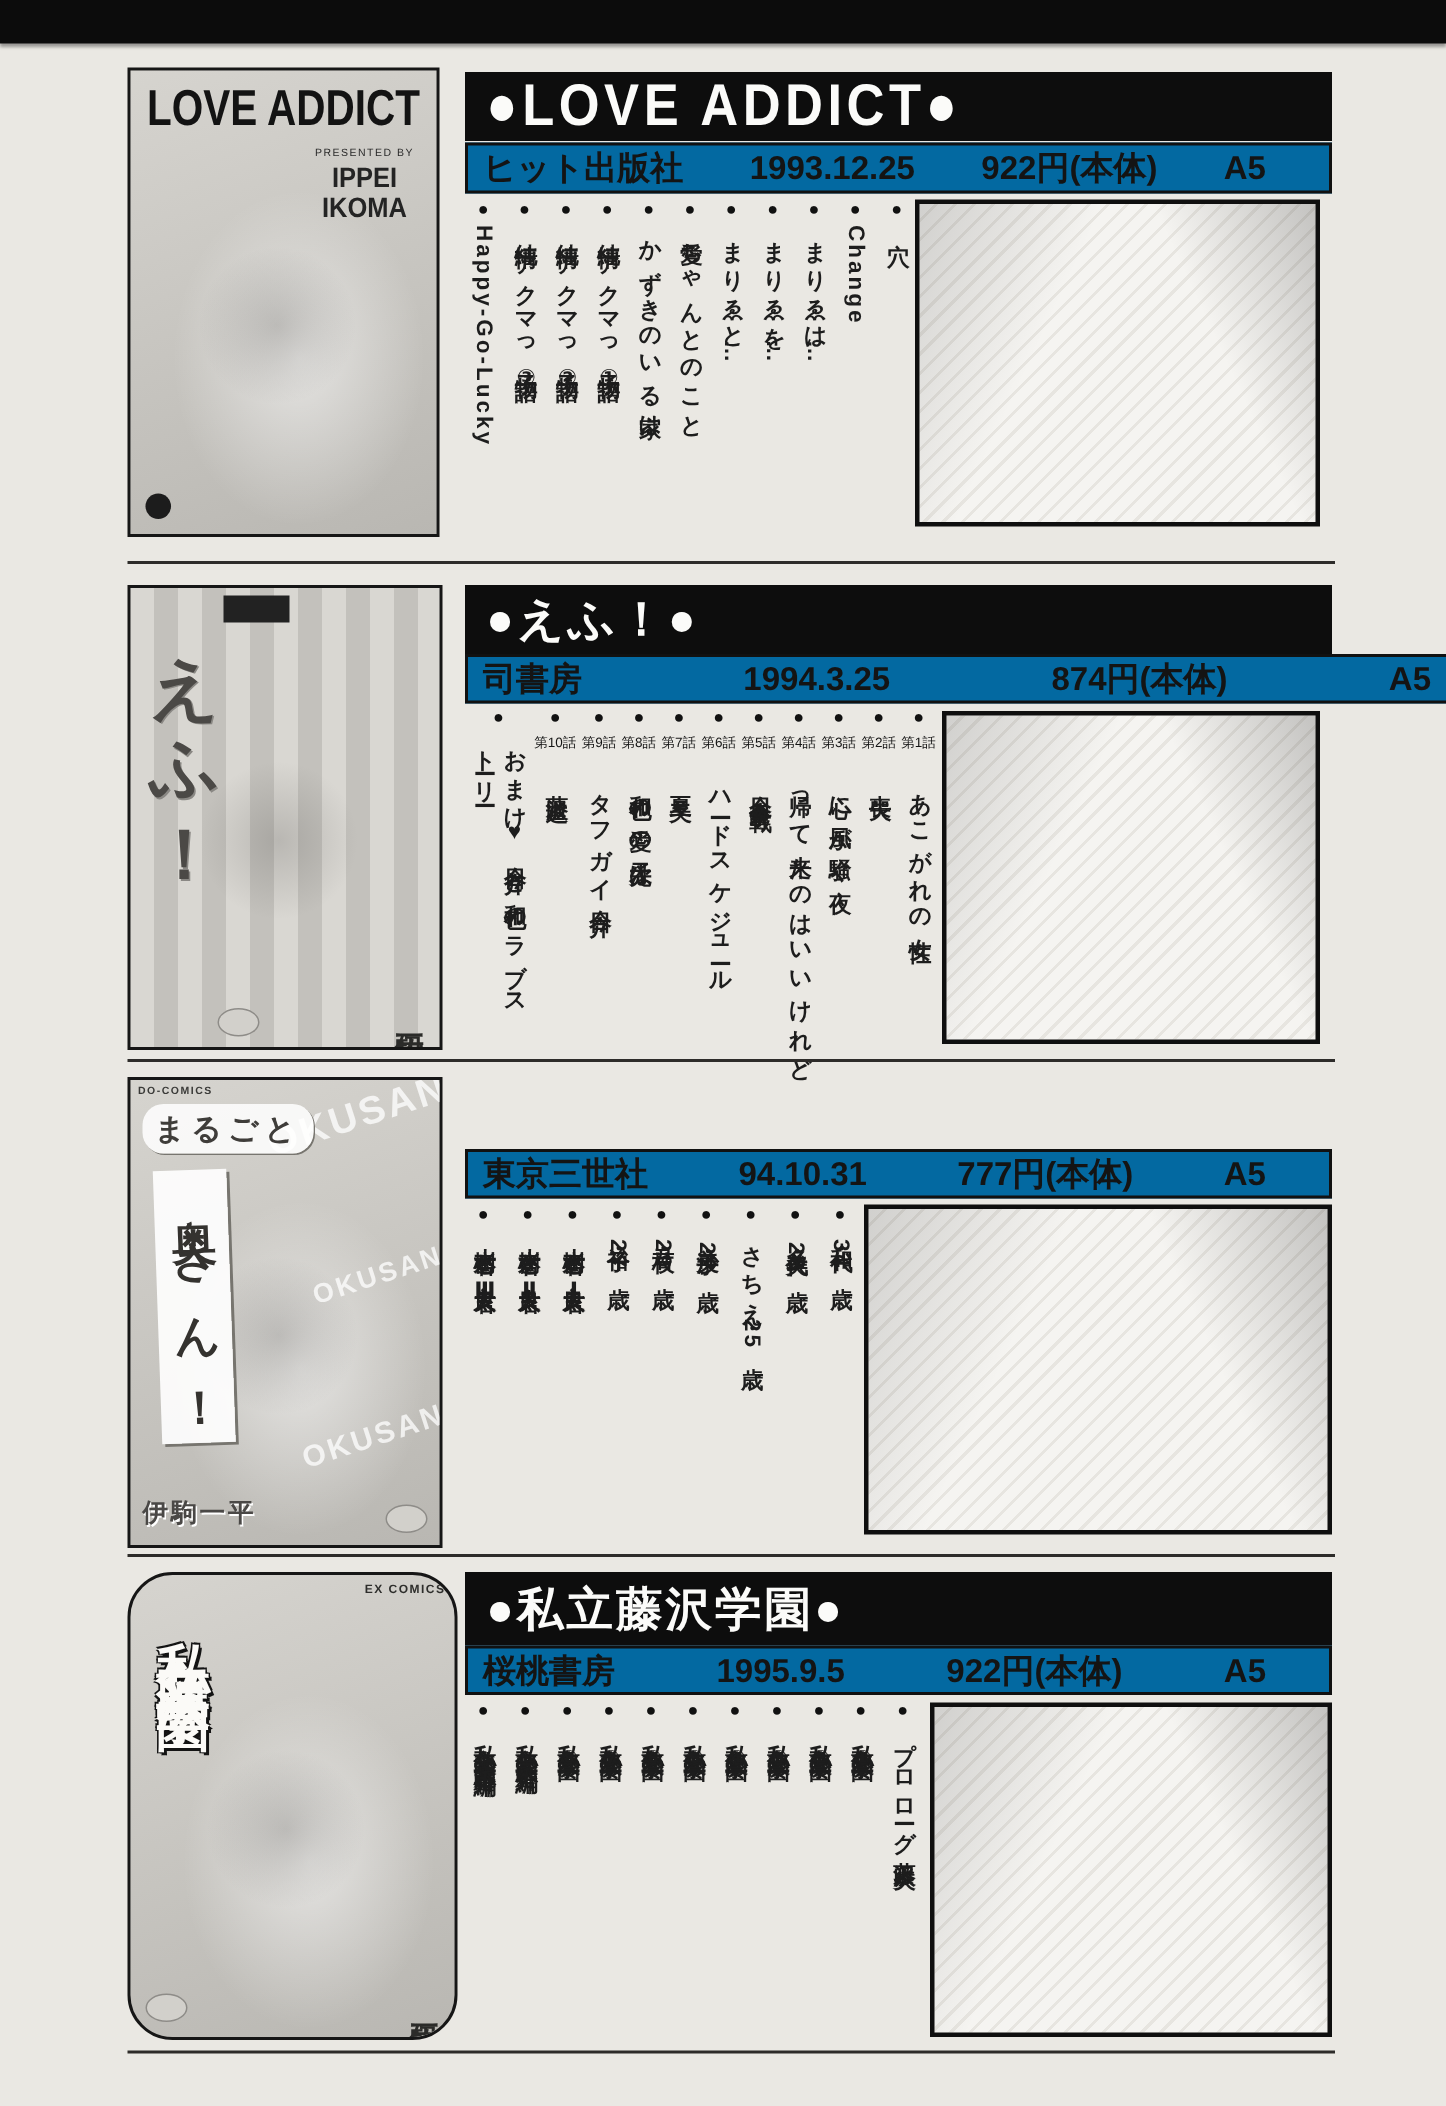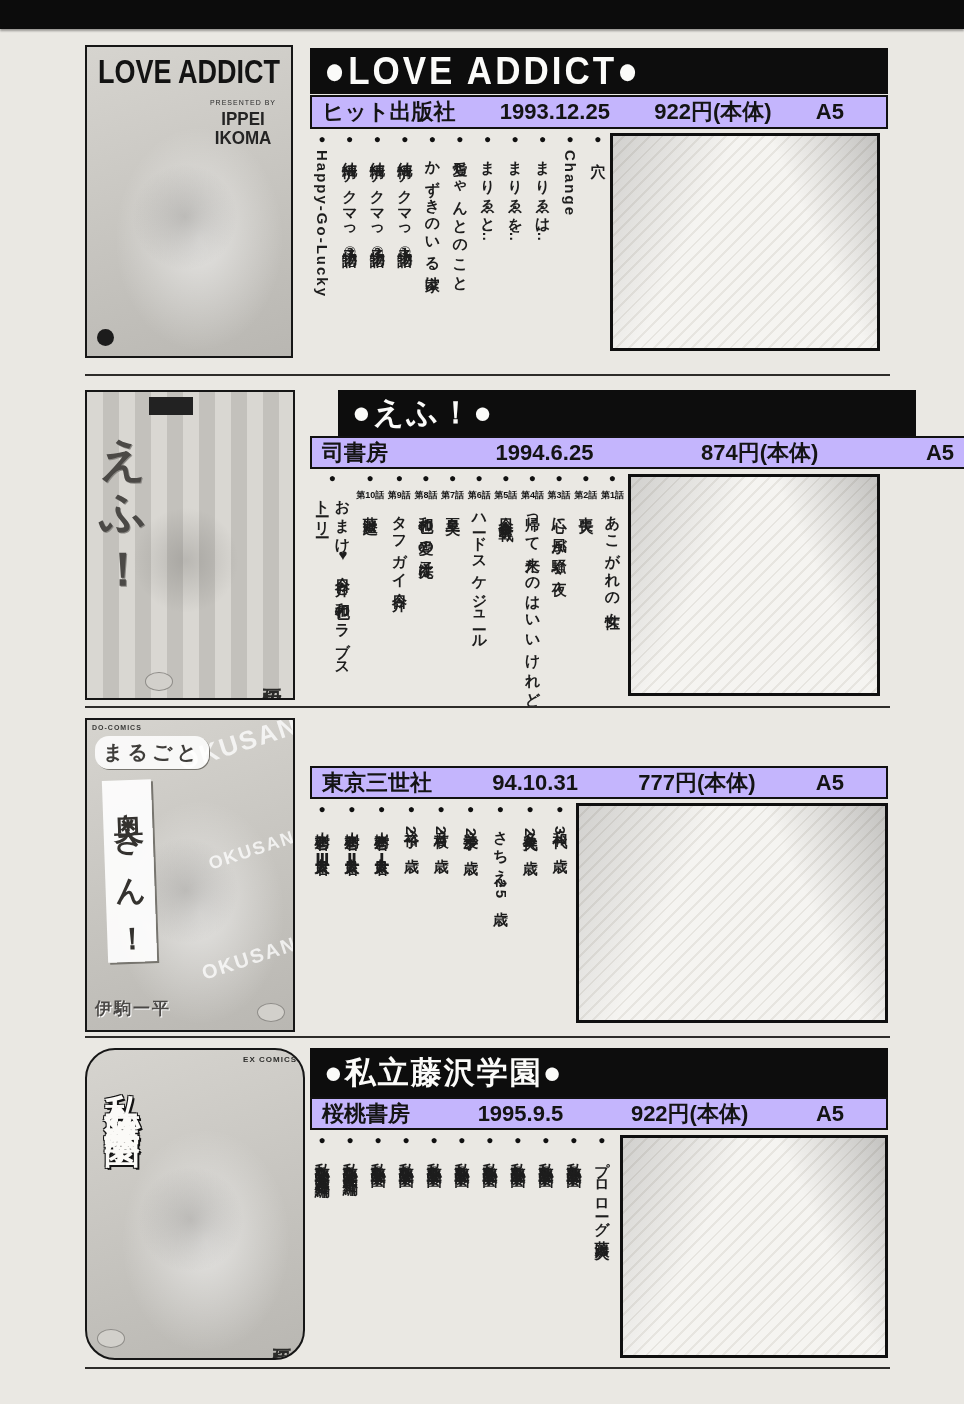--- a/index.html
+++ b/index.html
@@ -48,30 +48,30 @@
     letter-spacing:2px;text-shadow:1px 1px 0 #fff;}
   .c4-logo{position:absolute;right:6px;top:5px;font-size:8px;font-weight:bold;color:#2e2e2c;letter-spacing:1px;}
   .c4-title{position:absolute;left:10px;top:16px;font-weight:bold;font-size:36px;color:#fbfaf7;
     letter-spacing:8px;text-shadow:-1px -1px 0 #141414,1px -1px 0 #141414,-1px 1px 0 #141414,1px 1px 0 #141414,2px 2px 0 #141414;}
 
   
   .titlebar{position:absolute;box-sizing:border-box;background:#0d0d0d;color:#fbfbf9;
     display:flex;align-items:center;padding-left:14px;overflow:hidden;}
   .titlebar .t-latin{font-size:35px;font-weight:bold;letter-spacing:3px;transform:scaleY(1.12);}
   .titlebar .t-jp{font-size:31px;font-weight:bold;letter-spacing:2px;}
-  .infobar{position:absolute;box-sizing:border-box;background:#c4b5fd;border:2px solid #111;
+  .infobar{position:absolute;box-sizing:border-box;background:#0369a1;border:2px solid #111;
     display:flex;align-items:center;justify-content:space-between;
     padding:0 42px 0 10px;font-weight:bold;font-size:22px;color:#141414;white-space:nowrap;}
 
   
   .chapter-list{position:absolute;display:flex;flex-direction:row-reverse;
     justify-content:space-between;align-items:flex-start;}
   .chapter{display:flex;flex-direction:column;align-items:center;min-width:20px;}
   .chapter .bullet{font-size:12px;line-height:1;color:#111;margin-bottom:5px;}
-  .chapter .prefix{font-size:9px;font-weight:bold;white-space:nowrap;margin-bottom:3px;color:#141414;}
+  .chapter .prefix{font-size:9px;font-weight:normal;white-space:nowrap;margin-bottom:16px;color:#141414;}
   .chapter .prefix:empty{display:none;}
   .chapter .vlabel{writing-mode:vertical-rl;text-orientation:mixed;
     font-size:15px;font-weight:600;letter-spacing:2px;color:#1d1d1d;max-height:200px;line-height:1.35;}
 
   
   .panel{position:absolute;box-sizing:border-box;border:3px solid #0f0f0f;background:
     linear-gradient(115deg, rgba(20,20,20,.16) 0%, rgba(20,20,20,0) 34%),
     linear-gradient(245deg, rgba(20,20,20,.22) 0%, rgba(20,20,20,0) 30%),
     repeating-linear-gradient(135deg,#f5f4f1 0 7px,#e7e5e0 7px 9px);}
 </style>
@@ -161,26 +161,26 @@
   <div class="divider" style="top:374px;"></div>
 
   <section class="section" style="top:390px;height:310px;">
     <div class="cover c-stripes" style="left:0;top:0;width:210px;height:310px;">
       <div class="art"></div>
       <div class="c2-logo"></div>
       <div class="c2-title v-text">えふ！</div>
       <div class="c-author-v v-text">伊駒一平</div>
       <div class="c-badge" style="left:58px;bottom:7px;"></div>
     </div>
-    <div class="titlebar" style="left:225px;top:0;width:578px;height:46px;margin-left:28px;">
+    <div class="titlebar" style="left:225px;top:0;width:578px;height:46px;">
       <span class="t-jp">●えふ！●</span>
     </div>
     <div class="infobar" style="left:225px;top:46px;width:688px;height:33px;">
       <span>司書房</span>
-      <span>1994.6.25</span>
+      <span>1994.3.25</span>
       <span>874円(本体)</span>
       <span>A5</span>
     </div>
     <div class="chapter-list" style="left:227px;top:82px;width:312px;height:224px;">
 
     <div class="chapter">
         <span class="bullet">●</span>
         <span class="prefix">第1話</span>
         <span class="vlabel">あこがれの女性</span>
       </div>

